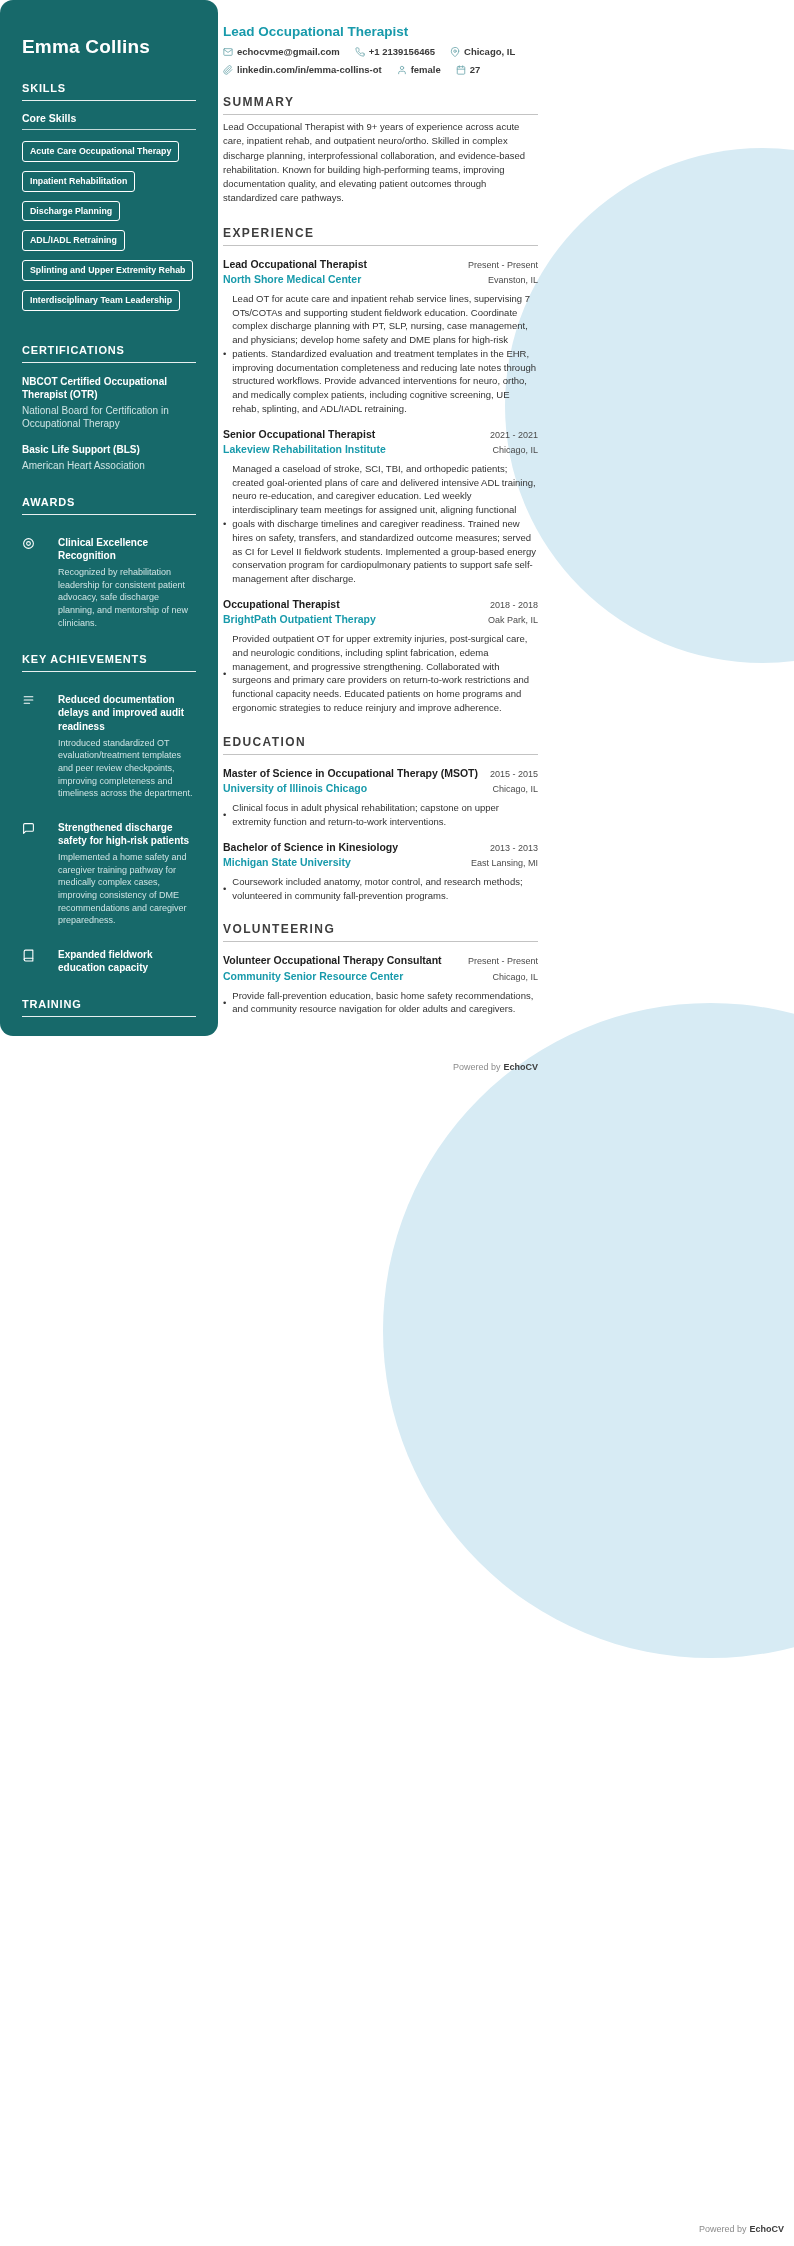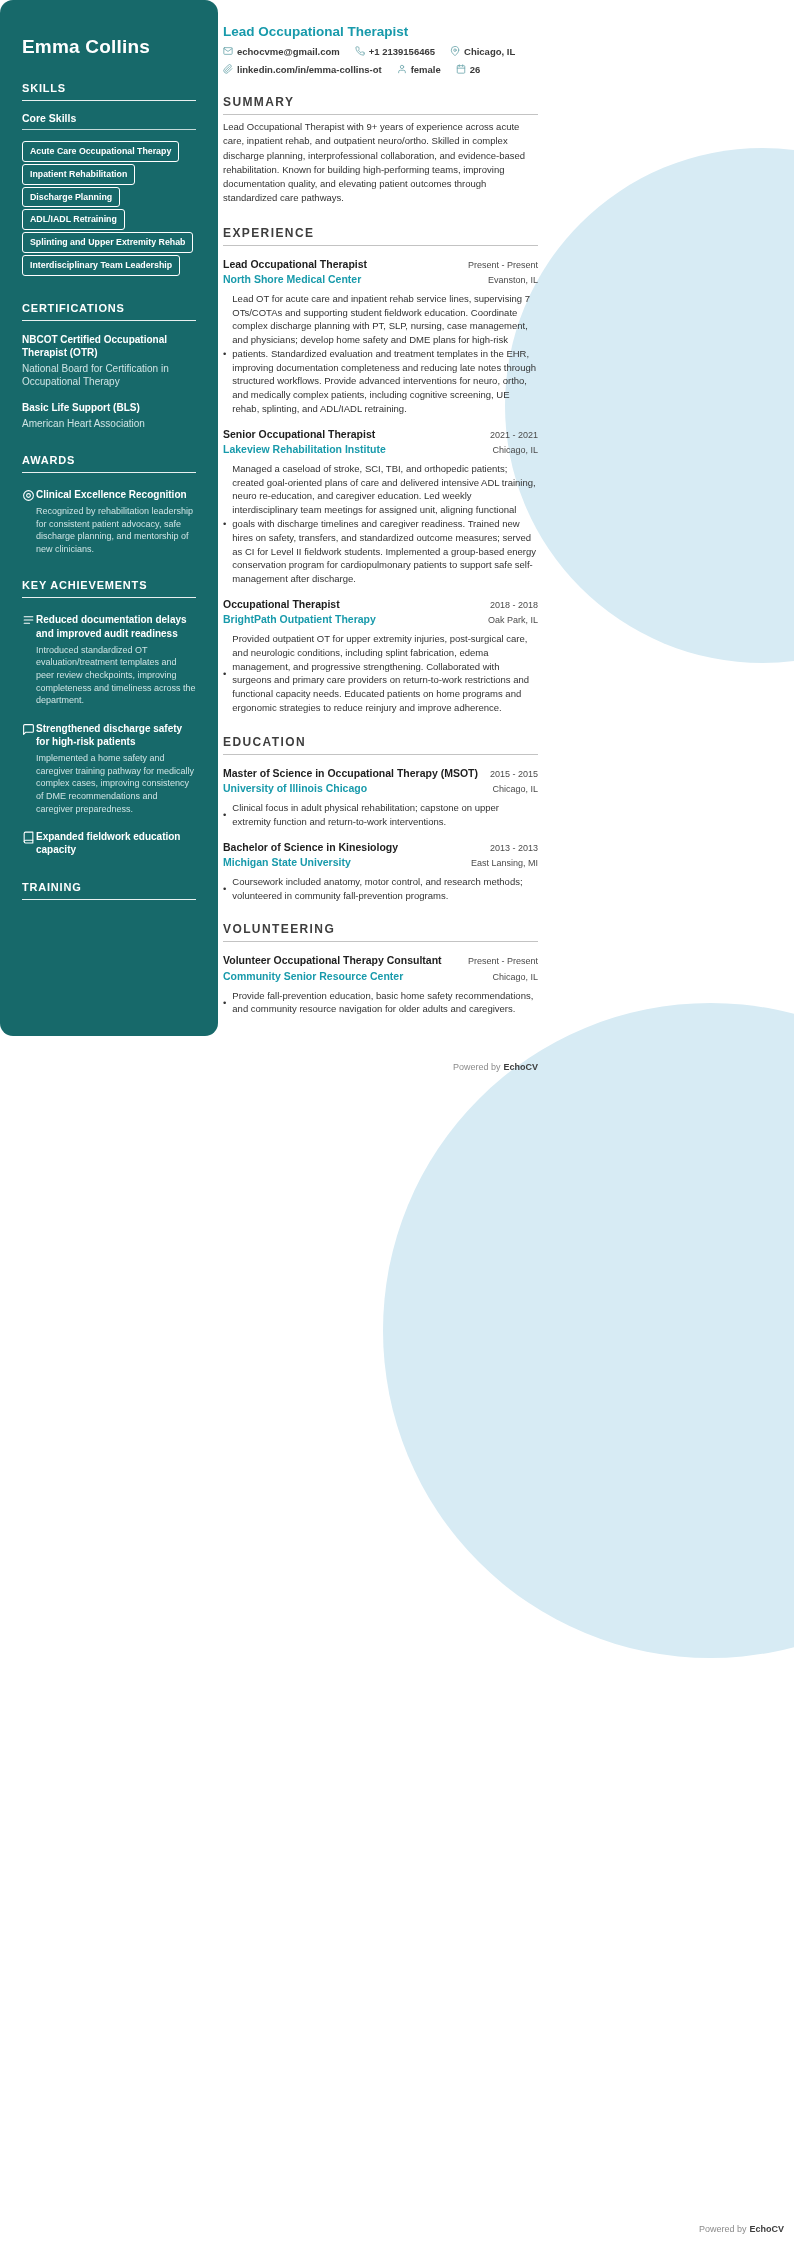--- a/index.html
+++ b/index.html
@@ -17,34 +17,34 @@
              color:#fff; padding:36px 22px; z-index:2; overflow:hidden;border-radius:13px; }
   .name { font-size:19px; font-weight:700; letter-spacing:.2px; }
   .side-section { margin-top:24px; }
   .side-header { font-size:11px; font-weight:700; letter-spacing:.8px; padding-bottom:6px;
                  border-bottom:1.5px solid rgba(255,255,255,.9); }
   .side-subheader { font-size:10.5px; font-weight:700; margin-top:11px; padding-bottom:5px;
                     border-bottom:1px solid rgba(255,255,255,.75); }
   .pills { margin-top:11px; }
   .pill-row { line-height:0; }
   .pill { display:inline-block; border:1px solid #fff; border-radius:3px; padding:5px 7px;
-          font-size:8.8px; font-weight:700; line-height:1; margin-bottom:2px; white-space:nowrap;text-align:right; }
+          font-size:8.8px; font-weight:700; line-height:1; margin-bottom:9px; white-space:nowrap;text-align:right; }
   .cert { margin-top:12px; }
   .cert-title { font-size:10px; font-weight:700; line-height:1.32; }
   .cert-org { font-size:10px; color:#cfe4e4; margin-top:3px; line-height:1.32; }
-  .side-item { display:flex; gap:0; margin-top:15px; }
+  .side-item { display:flex; gap:22px; margin-top:21px; }
   .side-item .icon { flex:0 0 14px; padding-top:1px; }
   .si-title { font-size:10px; font-weight:700; line-height:1.32; }
   .si-desc { font-size:9px; color:#cfe4e4; line-height:1.4; margin-top:4px; }
 
   
   .main { position:absolute; left:223px; top:24px; width:315px; z-index:2; }
   .page-title { color:#189aab; font-size:13.5px; font-weight:700; }
   .contact-row { display:flex; align-items:center; gap:15px; margin-top:7px; flex-wrap:nowrap; }
-  .contact-item { display:flex; align-items:flex-start; gap:4px; font-size:9.5px; font-weight:700;
+  .contact-item { display:flex; align-items:center; gap:4px; font-size:9.5px; font-weight:700;
                   color:#3a3a3a; white-space:nowrap; }
   .m-header { font-size:12px; font-weight:600; color:#3e3e3e; letter-spacing:1.4px;
               margin-top:20px; padding-bottom:5px; border-bottom:1px solid #c3c3c3; }
   .summary-text { font-size:9.5px; color:#333; line-height:1.5; margin-top:5px; }
   .entry { margin-top:12px; }
   .entry-row { display:flex; justify-content:space-between; align-items:baseline; gap:8px; }
   .entry-title { font-size:10.5px; font-weight:700; color:#1e1e1e; line-height:1.3; }
   .entry-date { font-size:9px; color:#4b4b4b; flex:none; white-space:nowrap; }
   .entry-org { font-size:10.5px; font-weight:600; color:#189aab; margin-top:2px; line-height:1.3; }
   .entry-loc { font-size:9px; color:#4b4b4b; flex:none; white-space:nowrap; }
@@ -190,21 +190,21 @@
             <path d="M20 21v-2a4 4 0 0 0-4-4H8a4 4 0 0 0-4 4v2"></path>
             <circle cx="12" cy="7" r="4"></circle>
           </svg>
         <span>female</span>
       </span>
       <span class="contact-item">
         <svg class="ic" width="10" height="10" viewBox="0 0 24 24" fill="none" stroke="#6fa7ad" stroke-width="2" stroke-linecap="round" stroke-linejoin="round">
             <rect x="3" y="4" width="18" height="18" rx="2"></rect>
             <path d="M16 2v4M8 2v4M3 10h18"></path>
           </svg>
-        <span>26</span>
+        <span>27</span>
       </span>
     </div>
 
     <div class="m-header">SUMMARY</div>
     <div class="summary-text">Lead Occupational Therapist with 9+ years of experience across acute care, inpatient rehab, and outpatient neuro/ortho. Skilled in complex discharge planning, interprofessional collaboration, and evidence-based rehabilitation. Known for building high-performing teams, improving documentation quality, and elevating patient outcomes through standardized care pathways.</div>
 
     <div class="m-header">EXPERIENCE</div>
 
     <div class="entry">
       <div class="entry-row">

